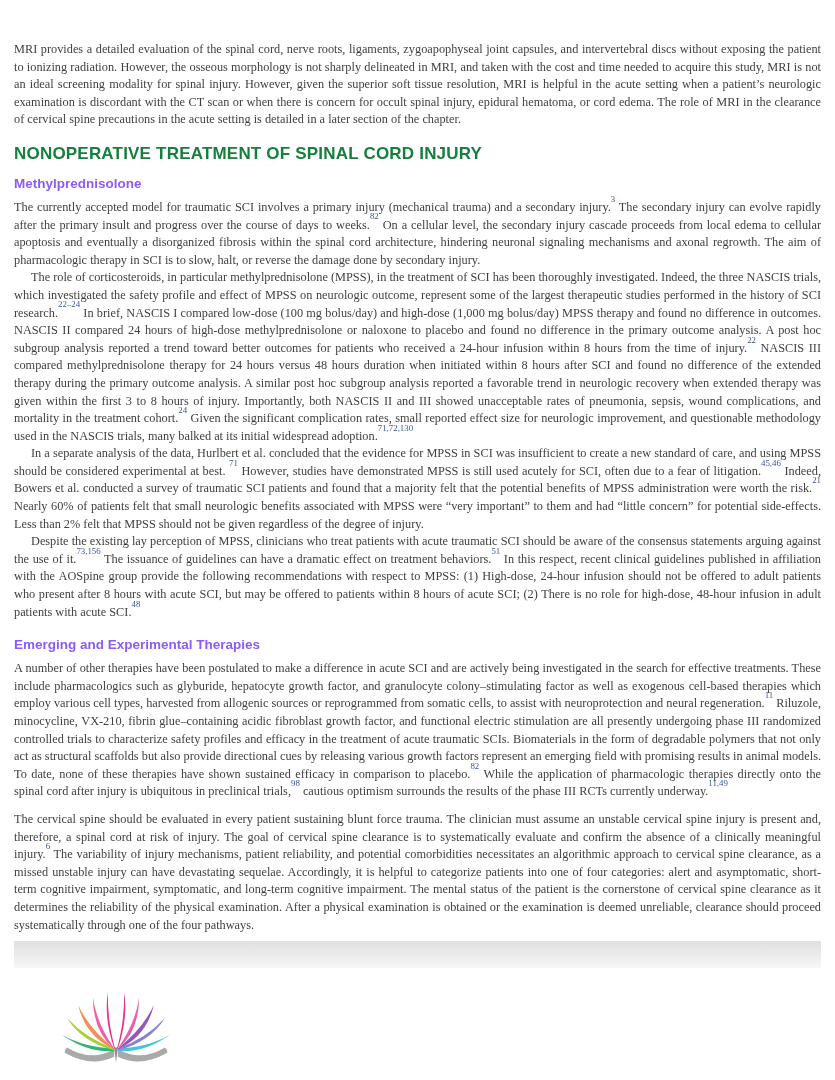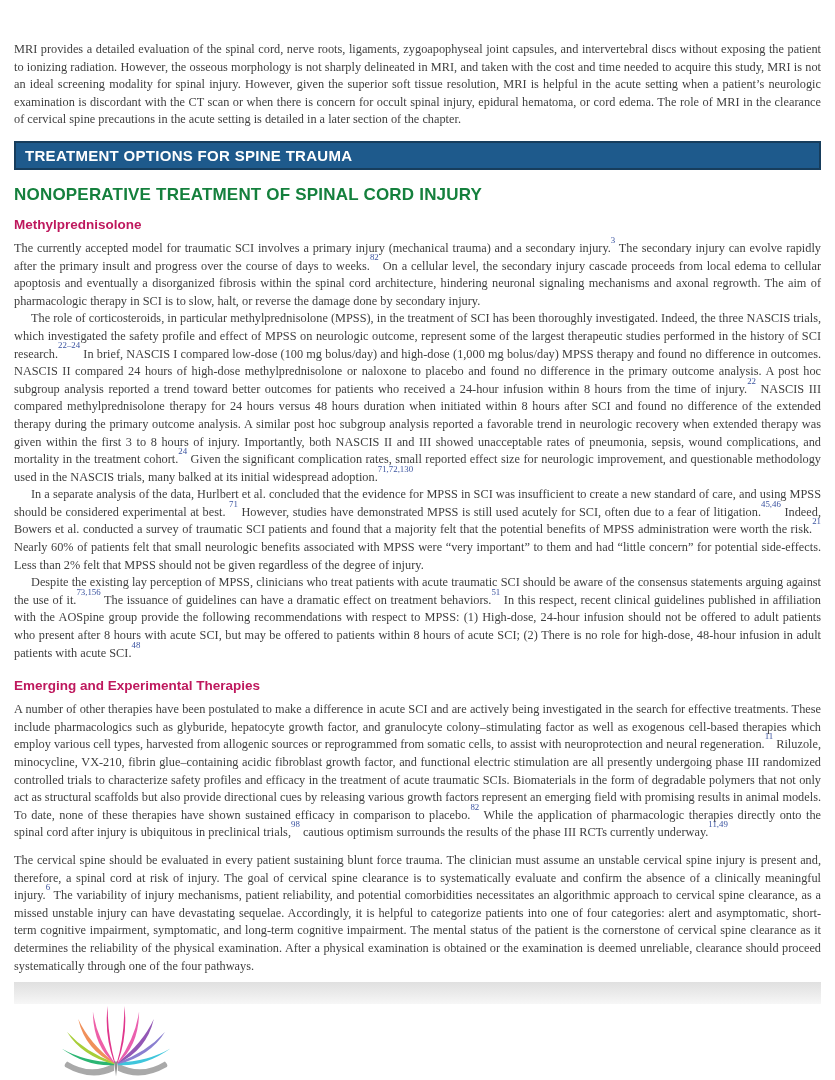--- a/index.html
+++ b/index.html
@@ -31,22 +31,22 @@
   .section-bar.second { margin-top:22px; }
   .green-heading {
     margin-top:15px; color:#15803d;
     font-family:"Liberation Sans", sans-serif;
     font-weight:bold; font-size:17px; letter-spacing:0.2px;
   }
   .sub-heading {
     font-family:"Liberation Sans", sans-serif;
     font-weight:bold; font-size:13.5px;
   }
-  .sub-heading.blue1 { color:#be185d; margin-top:12px; }
-  .sub-heading.blue2 { color:#be185d; margin-top:16px; }
+  .sub-heading.blue1 { color:#8b5cf6; margin-top:12px; }
+  .sub-heading.blue2 { color:#8b5cf6; margin-top:16px; }
   .para { margin-top:8px; }
   .para.flush { margin-top:0; }
   .para.after-bar { margin-top:10px; }
   .authors-bar {
     margin-top:11px;
     background:#5d3a73; border:2px solid #44255c;
     color:#f2eef5; font-family:"Liberation Sans", sans-serif;
     font-weight:bold; font-size:12.5px; line-height:16px;
     padding:3px 9px;
   }
@@ -62,23 +62,20 @@
   }
   .logo-svg { display:block; }
 </style>
 </head>
 <body>
 
 <div class="page">
 
   <p class="body-text intro">MRI provides a detailed evaluation of the spinal cord, nerve roots, ligaments, zygoapophyseal joint capsules, and intervertebral discs without exposing the patient to ionizing radiation. However, the osseous morphology is not sharply delineated in MRI, and taken with the cost and time needed to acquire this study, MRI is not an ideal screening modality for spinal injury. However, given the superior soft tissue resolution, MRI is helpful in the acute setting when a patient’s neurologic examination is discordant with the CT scan or when there is concern for occult spinal injury, epidural hematoma, or cord edema. The role of MRI in the clearance of cervical spine precautions in the acute setting is detailed in a later section of the chapter.</p>
 
-  <div class="section-bar">
-    <span>TREATMENT OPTIONS FOR SPINE TRAUMA</span>
-  </div>
 
   <div class="green-heading">NONOPERATIVE TREATMENT OF SPINAL CORD INJURY</div>
 
   <div class="sub-heading blue1">Methylprednisolone</div>
 
   <p class="body-text para">The currently accepted model for traumatic SCI involves a primary injury (mechanical trauma) and a secondary injury.<sup class="ref">3</sup> The secondary injury can evolve rapidly after the primary insult and progress over the course of days to weeks.<sup class="ref">82</sup> On a cellular level, the secondary injury cascade proceeds from local edema to cellular apoptosis and eventually a disorganized fibrosis within the spinal cord architecture, hindering neuronal signaling mechanisms and axonal regrowth. The aim of pharmacologic therapy in SCI is to slow, halt, or reverse the damage done by secondary injury.</p>
   <p class="body-text para flush indent">The role of corticosteroids, in particular methylprednisolone (MPSS), in the treatment of SCI has been thoroughly investigated. Indeed, the three NASCIS trials, which investigated the safety profile and effect of MPSS on neurologic outcome, represent some of the largest therapeutic studies performed in the history of SCI research.<sup class="ref">22–24</sup> In brief, NASCIS I compared low-dose (100 mg bolus/day) and high-dose (1,000 mg bolus/day) MPSS therapy and found no difference in outcomes. NASCIS II compared 24 hours of high-dose methylprednisolone or naloxone to placebo and found no difference in the primary outcome analysis. A post hoc subgroup analysis reported a trend toward better outcomes for patients who received a 24-hour infusion within 8 hours from the time of injury.<sup class="ref">22</sup> NASCIS III compared methylprednisolone therapy for 24 hours versus 48 hours duration when initiated within 8 hours after SCI and found no difference of the extended therapy during the primary outcome analysis. A similar post hoc subgroup analysis reported a favorable trend in neurologic recovery when extended therapy was given within the first 3 to 8 hours of injury. Importantly, both NASCIS II and III showed unacceptable rates of pneumonia, sepsis, wound complications, and mortality in the treatment cohort.<sup class="ref">24</sup> Given the significant complication rates, small reported effect size for neurologic improvement, and questionable methodology used in the NASCIS trials, many balked at its initial widespread adoption.<sup class="ref">71,72,130</sup></p>
   <p class="body-text para flush indent">In a separate analysis of the data, Hurlbert et al. concluded that the evidence for MPSS in SCI was insufficient to create a new standard of care, and using MPSS should be considered experimental at best. <sup class="ref">71</sup> However, studies have demonstrated MPSS is still used acutely for SCI, often due to a fear of litigation.<sup class="ref">45,46</sup> Indeed, Bowers et al. conducted a survey of traumatic SCI patients and found that a majority felt that the potential benefits of MPSS administration were worth the risk.<sup class="ref">21</sup> Nearly 60% of patients felt that small neurologic benefits associated with MPSS were “very important” to them and had “little concern” for potential side-effects. Less than 2% felt that MPSS should not be given regardless of the degree of injury.</p>
   <p class="body-text para flush indent">Despite the existing lay perception of MPSS, clinicians who treat patients with acute traumatic SCI should be aware of the consensus statements arguing against the use of it.<sup class="ref">73,156</sup> The issuance of guidelines can have a dramatic effect on treatment behaviors.<sup class="ref">51</sup> In this respect, recent clinical guidelines published in affiliation with the AOSpine group provide the following recommendations with respect to MPSS: (1) High-dose, 24-hour infusion should not be offered to adult patients who present after 8 hours with acute SCI, but may be offered to patients within 8 hours of acute SCI; (2) There is no role for high-dose, 48-hour infusion in adult patients with acute SCI.<sup class="ref">48</sup></p>
 

